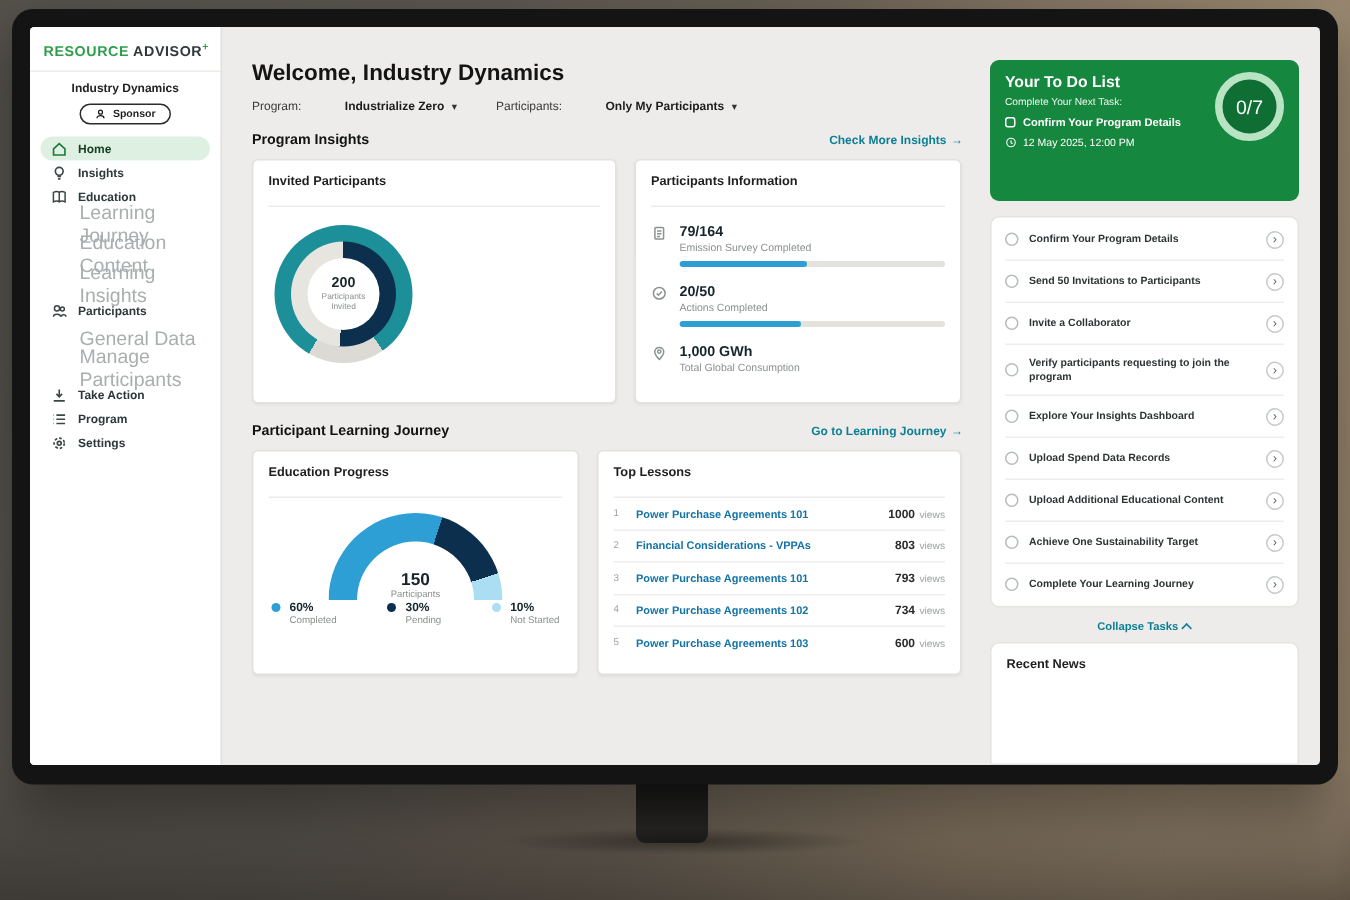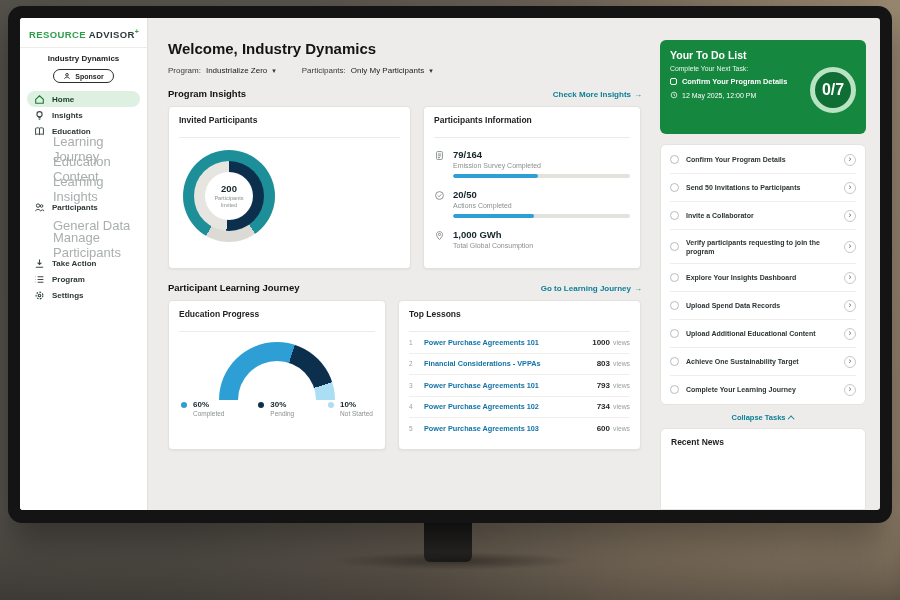--- a/index.html
+++ b/index.html
@@ -43,21 +43,21 @@
   .nav-item.active .icon { color:#1d7a38; }
   .nav-sub { display:flex; align-items:center; height:20px; padding-left:26px; font-size:13px;
     color:#a9aeae; cursor:pointer; }
   .icon svg { width:100%; height:100%; display:block; }
 
   
   .main { flex:none; width:508px; padding:22px 14px 0 20px; }
   .welcome { font-size:15px; font-weight:bold; color:#141414; }
   .filters { display:flex; gap:26px; margin-top:9px; font-size:8px; color:#3a3a3a; align-items:center; }
   .filter { display:flex; gap:5px; align-items:center; }
-  .filter .val { font-weight:normal; color:#1c1c1c; cursor:pointer; }
+  .filter .val { font-weight:bold; color:#1c1c1c; cursor:pointer;margin-left:24px; }
   .caret { font-size:7px; color:#333; }
   .section-head { display:flex; justify-content:space-between; align-items:baseline; margin-top:13px; }
   .section-title { font-size:9.5px; font-weight:bold; color:#121212; }
   .section-link { font-size:8px; font-weight:bold; color:#0d7f95; cursor:pointer; }
   .section-link .arrow { margin-left:3px; }
   .cards { display:flex; gap:12px; margin-top:7px; }
   .card { background:#fff; border:1px solid #e3e1dd; border-radius:4px; box-shadow:0 1px 2px rgba(0,0,0,.05);
     padding:8px 10px; }
   .card-title { font-size:8.5px; font-weight:bold; color:#1f1f1f; padding-bottom:12px;
     border-bottom:1px solid #edebe7; }
@@ -109,23 +109,23 @@
   .todo { flex:1; padding:22px 14px 0 4px; display:flex; flex-direction:column; }
   .todo-hero { position:relative; background:#16873e; border-radius:6px; padding:9px 10px; color:#fff; min-height:94px; }
   .todo-hero .title { font-size:10.5px; font-weight:bold; }
   .todo-hero .sub { font-size:6.8px; margin-top:4px; opacity:.92; }
   .hero-task { display:flex; align-items:center; gap:5px; margin-top:5px; cursor:pointer; }
   .hero-check { width:7px; height:7px; border:1px solid #fff; border-radius:2px; flex:none; }
   .hero-task .t { font-size:7.4px; font-weight:bold; }
   .hero-date { display:flex; align-items:center; gap:4px; margin-top:5px; }
   .hero-date .icon { width:8px; height:8px; color:#fff; }
   .hero-date .t { font-size:7px; }
-  .hero-ring { position:absolute; right:10px; top:27px; width:46px; height:46px; border-radius:50%;
+  .hero-ring { position:absolute; right:10px; top:8px; width:46px; height:46px; border-radius:50%;
     border:5px solid #b9e4c3; background:#0f6e33; display:flex; align-items:center; justify-content:center;
-    font-size:16px; font-weight:bold; color:#fff; }
+    font-size:13px; font-weight:normal; color:#fff; }
 
   .task-card { background:#fff; border:1px solid #e5e3df; border-radius:6px; margin-top:10px; padding:1px 9px; }
   .task-row { display:flex; align-items:center; gap:7px; padding:7.5px 0; border-bottom:1px solid #efede9; cursor:pointer; }
   .task-row:last-child { border-bottom:none; }
   .task-check { width:9px; height:9px; border:1.2px solid #b7bcbc; border-radius:50%; flex:none; }
   .task-label { flex:1; font-size:7px; font-weight:bold; color:#2d3434; line-height:1.3; }
   .task-go { width:12px; height:12px; border:1px solid #c6cac9; border-radius:50%; flex:none;
     display:flex; align-items:center; justify-content:center; font-size:8.5px; color:#555c5c; padding-bottom:1px; }
   .collapse { text-align:center; margin:8px 0 6px 0; font-size:7.5px; font-weight:bold; color:#0d7f95; cursor:pointer; }
   .collapse .caret-up { display:inline-block; width:5px; height:5px; border-left:1.4px solid #0d7f95;
@@ -326,20 +326,24 @@
           <div class="section-title">Participant Learning Journey</div>
           <div class="section-link"><span>Go to Learning Journey</span><span class="arrow">→</span></div>
         </div>
 
         <div class="cards">
 
           <div class="card card-edu">
             <div class="card-title">Education Progress</div>
             <div class="gauge-wrap">
               <div class="gauge" style="background: conic-gradient(from 270deg, rgb(46, 159, 212) 0deg, rgb(46, 159, 212) 108deg, rgb(13, 47, 78) 108deg, rgb(13, 47, 78) 162deg, rgb(171, 222, 242) 162deg, rgb(171, 222, 242) 180deg, transparent 180deg, transparent 360deg);"></div>
+              <div class="gauge-center">
+                <div class="val">150</div>
+                <div class="lbl">Participants</div>
+              </div>
             </div>
             <div class="legend-h">
               <div class="legend-item">
                 <span class="legend-dot" style="background: rgb(46, 159, 212);"></span>
                 <span>
                   <div class="val">60%</div>
                   <div class="lbl">Completed</div>
                 </span>
               </div>
               <div class="legend-item">

